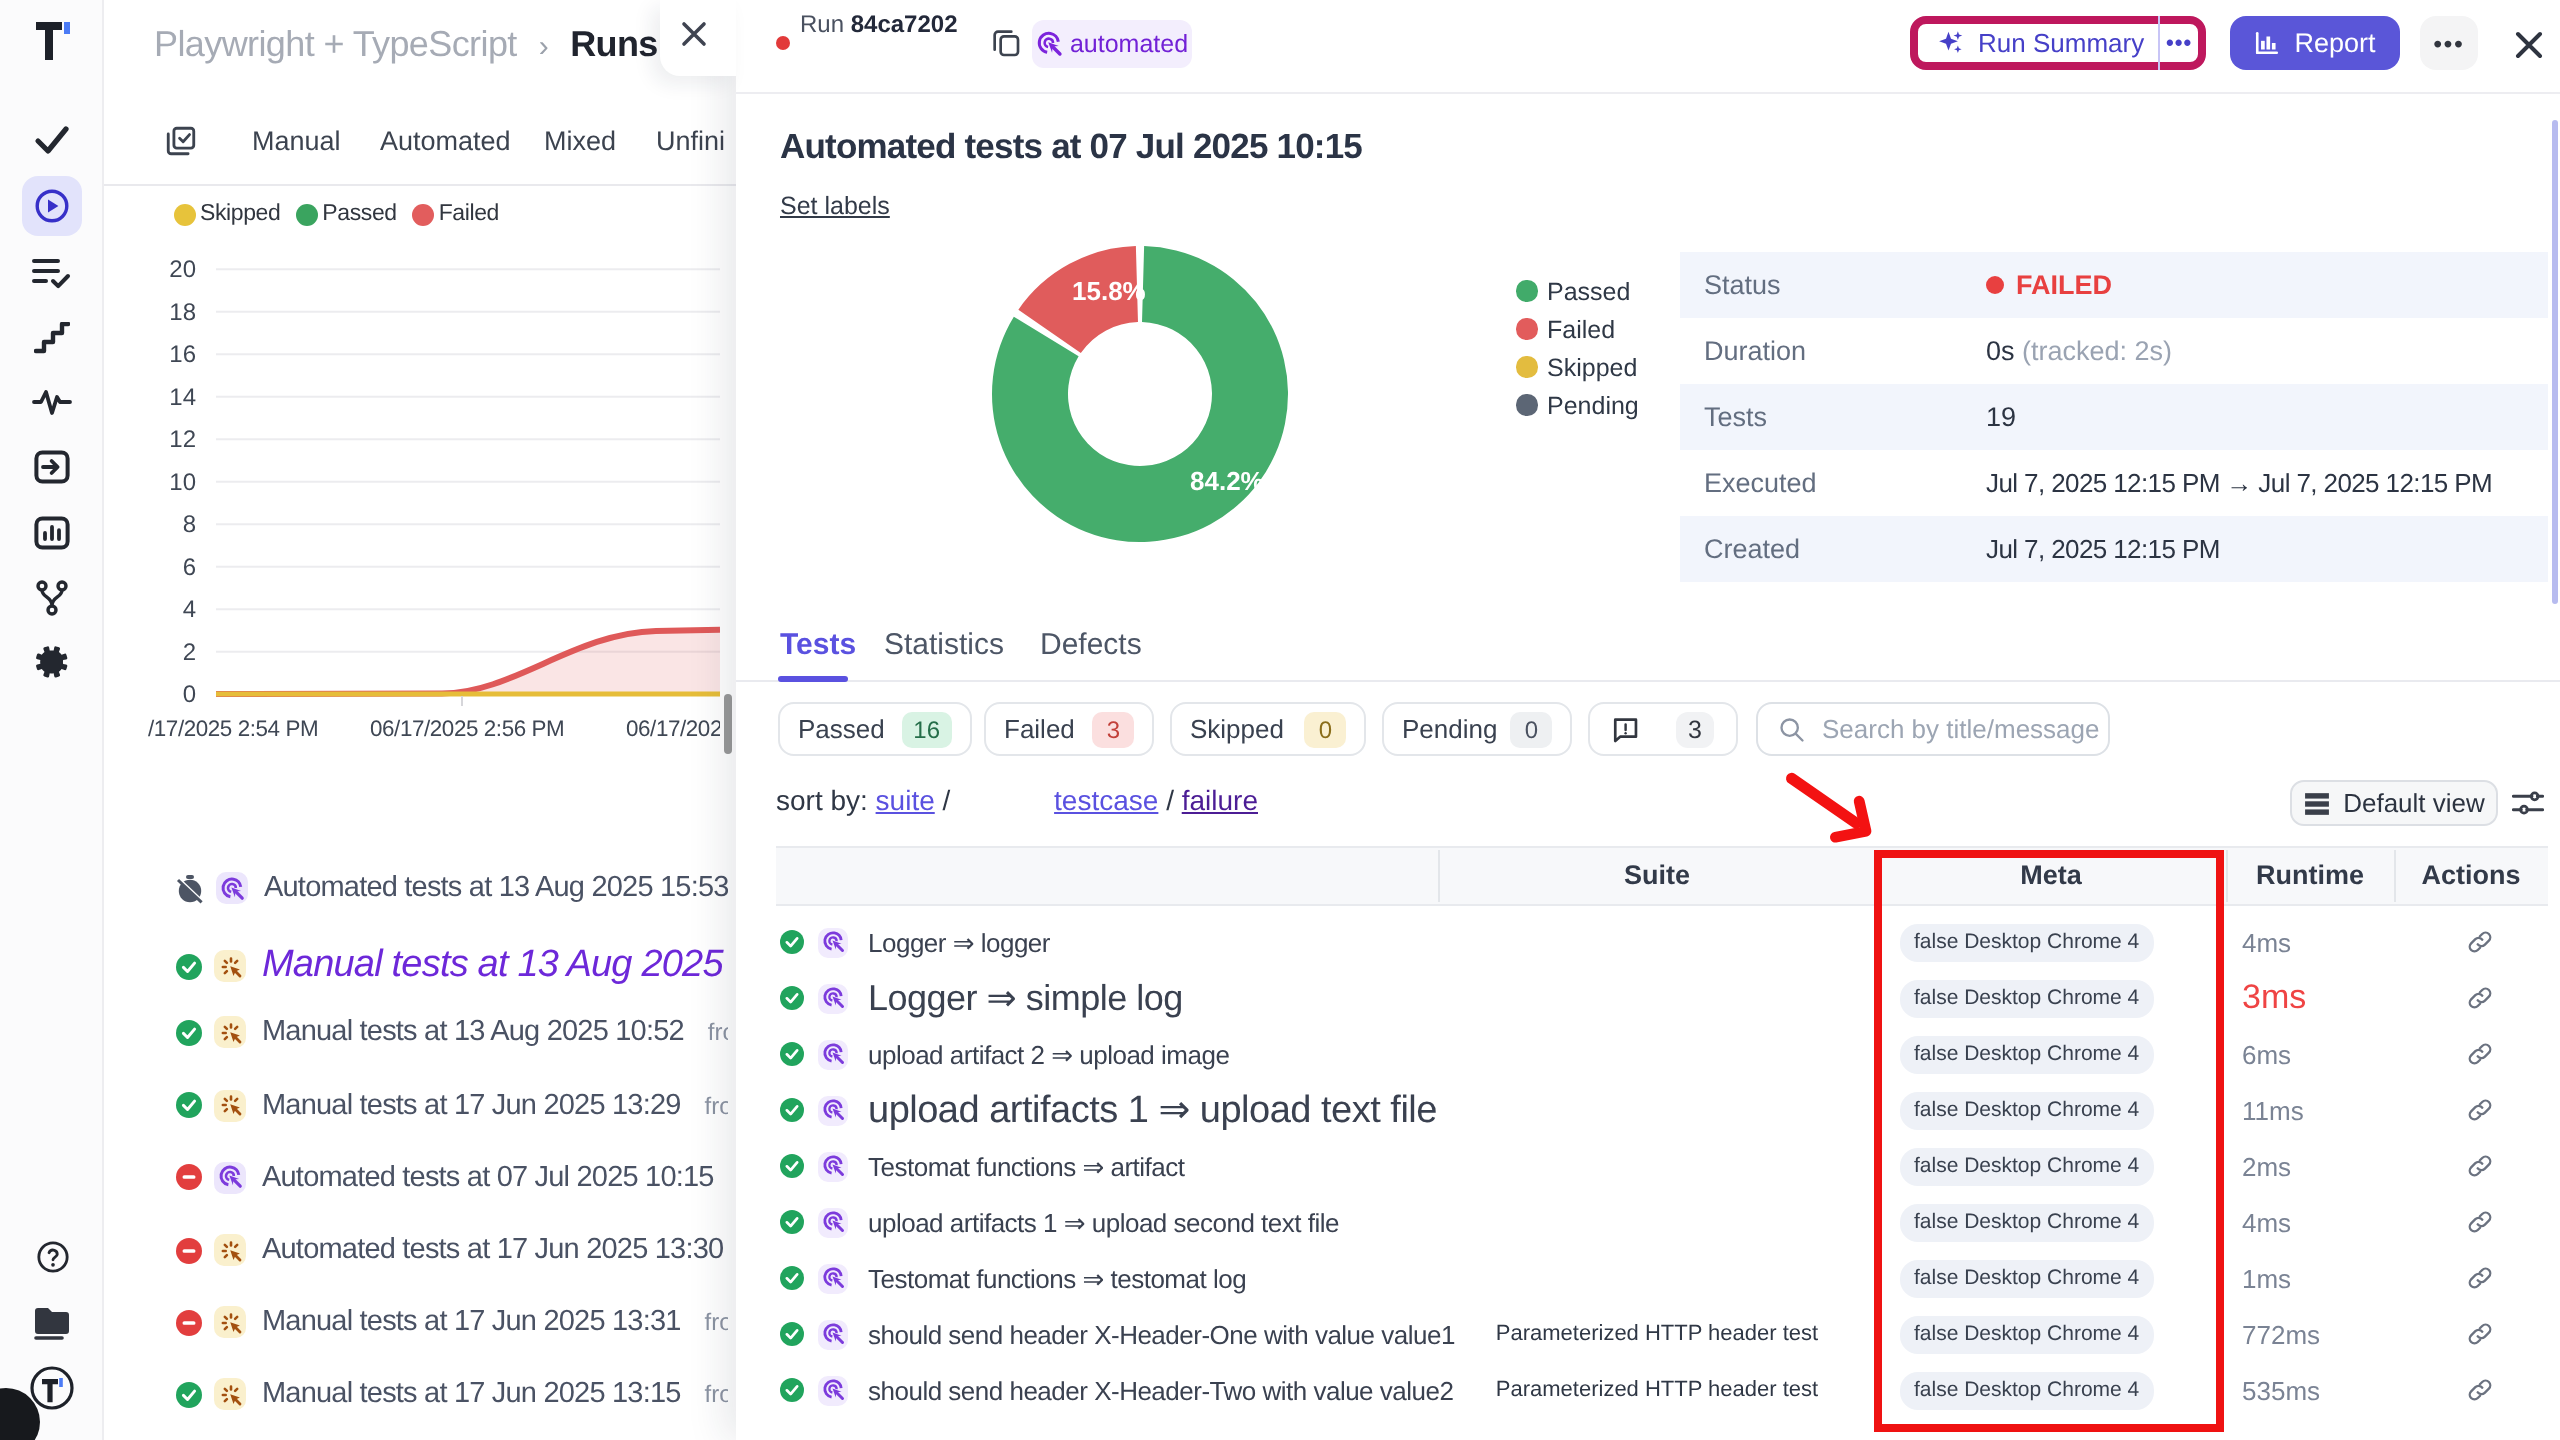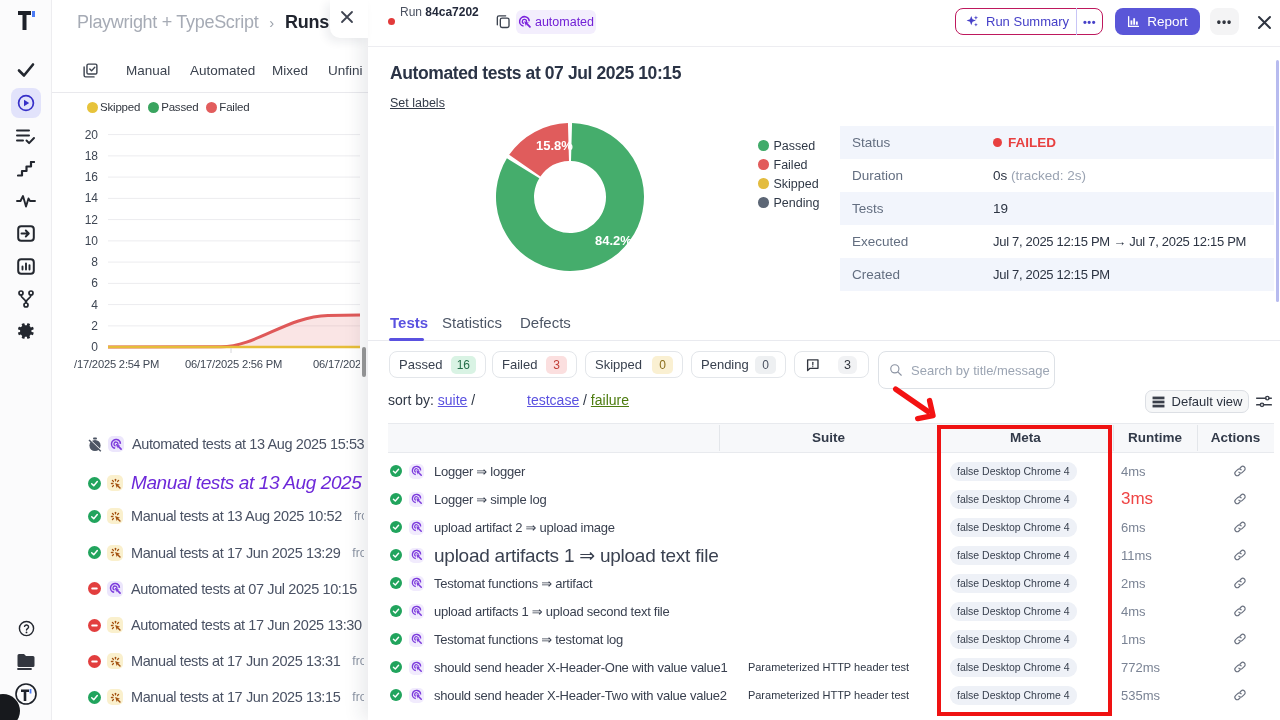--- a/index.html
+++ b/index.html
@@ -324,21 +324,21 @@
   <div class="abs" style="left:148px;top:10px;width:80px;height:24px;background:#f3eefd;border-radius:6px;display:flex;align-items:center;justify-content:center;gap:3px;">
     <svg width="14" height="14" viewBox="0 0 24 24">
         <circle cx="11" cy="11" r="8.2" fill="none" stroke="#7c24dc" stroke-width="2.6" stroke-dasharray="36 16" transform="rotate(100 11 11)"></circle>
         <circle cx="11" cy="11" r="3.6" fill="none" stroke="#7c24dc" stroke-width="2.2" stroke-dasharray="16 7" transform="rotate(100 11 11)"></circle>
         <path d="M10.5 10.5 L19.5 13.8 L14.2 14.2 L13.8 19.5 Z" fill="#7c24dc"></path>
         <path d="M14.5 14.5 L20.5 20.5" stroke="#7c24dc" stroke-width="3" stroke-linecap="round"></path>
       </svg>
     <span style="font-size:12.5px;color:#7221d6;">automated</span>
   </div>
 
-  <div class="abs" style="left:587px;top:8px;width:148px;height:27px;border:1px solid #be185d;border-radius:8px;display:flex;align-items:center;white-space:nowrap;">
+  <div class="abs" style="left:587px;top:8px;width:148px;height:27px;border:4px solid #be185d;border-radius:8px;display:flex;align-items:center;white-space:nowrap;">
     <svg style="margin-left:9px;flex:none;" width="15" height="15" viewBox="0 0 24 24">
         <path d="M10 3 L12 8.5 L17.5 10.5 L12 12.5 L10 18 L8 12.5 L2.5 10.5 L8 8.5 Z" fill="#4640c8"></path>
         <path d="M17.5 2.5 L18.4 5.1 L21 6 L18.4 6.9 L17.5 9.5 L16.6 6.9 L14 6 L16.6 5.1 Z" fill="#4640c8"></path>
         <path d="M17.5 14 L18.3 16.2 L20.5 17 L18.3 17.8 L17.5 20 L16.7 17.8 L14.5 17 L16.7 16.2 Z" fill="#4640c8"></path>
       </svg>
     <span style="font-size:13px;color:#4640c8;margin-left:6px;">Run Summary</span>
     <span style="margin-left:7px;width:1px;height:27px;background:#c8c5f6;flex:none;"></span>
     <span style="flex:1;text-align:center;color:#4640c8;font-size:11px;letter-spacing:0.5px;font-weight:bold;">•••</span>
   </div>
 
@@ -428,30 +428,30 @@
         <span style="background:#eef0f2;color:#4a5160;font-size:12px;border-radius:5px;padding:2px 7px;">0</span>
       </div>
     <div style="width:75px;height:27px;margin-left:8px;border:1px solid #e3e6ea;border-radius:8px;display:flex;align-items:center;padding:0 11px 0 10px;justify-content:space-between;">
       <svg width="15" height="14" viewBox="0 0 24 23">
           <path d="M4 3 h17 v14 H8 l-4 3.5 z" fill="none" stroke="#32363f" stroke-width="2.2" stroke-linejoin="round"></path>
           <path d="M12.5 7 v4.5" stroke="#32363f" stroke-width="2" stroke-linecap="round"></path>
           <circle cx="12.5" cy="14.2" r="1" fill="#32363f"></circle>
         </svg>
       <span style="font-size:12.5px;color:#32363f;background:#f1f2f4;border-radius:6px;padding:2px 6px;">3</span>
       </div>
-    <div style="width:177px;height:38px;margin-left:9px;border:1px solid #dde1e6;border-radius:8px;display:flex;align-items:center;padding:0 10px;gap:8px;overflow:hidden;">
+    <div style="width:177px;height:27px;margin-left:9px;border:1px solid #dde1e6;border-radius:8px;display:flex;align-items:center;padding:0 10px;gap:8px;overflow:hidden;">
       <svg style="flex:none;" width="14" height="14" viewBox="0 0 24 24">
           <circle cx="10" cy="10" r="7" fill="none" stroke="#8c94a3" stroke-width="2"></circle>
           <path d="M15.5 15.5 L21 21" stroke="#8c94a3" stroke-width="2" stroke-linecap="round"></path>
         </svg>
       <span style="font-size:13px;color:#9ca5b3;">Search by title/message</span>
       </div>
   </div>
 
-  <div class="abs" style="left:20px;top:392px;font-size:14px;color:#2f3745;">sort by: <a style="color:#5a51e0;text-decoration:underline;">suite</a> / <a style="color:#5a51e0;text-decoration:underline;margin-left:48px;">testcase</a> / <a style="color:#4d7c0f;text-decoration:underline;">failure</a></div>
+  <div class="abs" style="left:20px;top:392px;font-size:14px;color:#2f3745;">sort by: <a style="color:#5a51e0;text-decoration:underline;">suite</a> / <a style="color:#5a51e0;text-decoration:underline;margin-left:48px;">testcase</a> / <a style="color:#4c1d95;text-decoration:underline;">failure</a></div>
 
   <div class="abs" style="left:777px;top:390px;width:104px;height:23px;border:1px solid #dcdfe4;background:#f6f7f8;border-radius:7px;display:flex;align-items:center;justify-content:center;gap:7px;">
     <svg width="13" height="12" viewBox="0 0 24 22">
         <rect x="1" y="1" width="22" height="5" fill="#3a3f4a"></rect>
         <rect x="1" y="8.5" width="22" height="5" fill="#3a3f4a"></rect>
         <rect x="1" y="16" width="22" height="5" fill="#3a3f4a"></rect>
       </svg>
     <span style="font-size:13px;color:#2c3340;">Default view</span>
   </div>
   <svg class="abs" style="left:888px;top:394px;" width="16" height="15" viewBox="0 0 24 22">
@@ -502,21 +502,21 @@
           <path d="M4 7.2 L6.2 9.4 L10 4.9" stroke="#fff" stroke-width="1.6" fill="none" stroke-linecap="round" stroke-linejoin="round"></path>
         </svg>
         <span style="width:15px;height:15px;border-radius:5px;background:#f1ebfd;display:inline-flex;align-items:center;justify-content:center;">
           <svg width="12" height="12" viewBox="0 0 24 24">
             <circle cx="11" cy="11" r="8.2" fill="none" stroke="#7c3bdc" stroke-width="2.8" stroke-dasharray="36 16" transform="rotate(100 11 11)"></circle>
             <circle cx="11" cy="11" r="3.6" fill="none" stroke="#7c3bdc" stroke-width="2.4" stroke-dasharray="16 7" transform="rotate(100 11 11)"></circle>
             <path d="M10.5 10.5 L19.5 13.8 L14.2 14.2 L13.8 19.5 Z" fill="#7c3bdc"></path>
             <path d="M14.5 14.5 L20.5 20.5" stroke="#7c3bdc" stroke-width="3" stroke-linecap="round"></path>
           </svg>
         </span>
-        <span style="font-size:13px;letter-spacing:-0.25px;color:#3a4150;margin-left:3px;">Logger ⇒ simple log</span>
+        <span style="font-size:18px;letter-spacing:-0.25px;color:#3a4150;margin-left:3px;">Logger ⇒ simple log</span>
       </div>
       <div class="abs" style="left:582px;top:485px;width:150px;height:28px;display:flex;align-items:center;">
         <span style="background:#eef1f7;border-radius:9px;font-size:10.5px;color:#39414f;padding:3.5px 7px;white-space:nowrap;">false Desktop Chrome 4</span>
       </div>
       <div class="abs" style="left:753px;top:485px;height:28px;display:flex;align-items:center;font-size:17px;color:#ef4444;">3ms</div>
       <div class="abs" style="left:865px;top:485px;height:28px;display:flex;align-items:center;">
         <svg width="14" height="14" viewBox="0 0 24 24">
           <path d="M10 14 a4 4 0 0 0 6 .4 l3.6 -3.6 a4 4 0 0 0 -5.7 -5.7 l-2 2" fill="none" stroke="#6b7280" stroke-width="2" stroke-linecap="round"></path>
           <path d="M14 10 a4 4 0 0 0 -6 -.4 l-3.6 3.6 a4 4 0 0 0 5.7 5.7 l2 -2" fill="none" stroke="#6b7280" stroke-width="2" stroke-linecap="round"></path>
         </svg>

